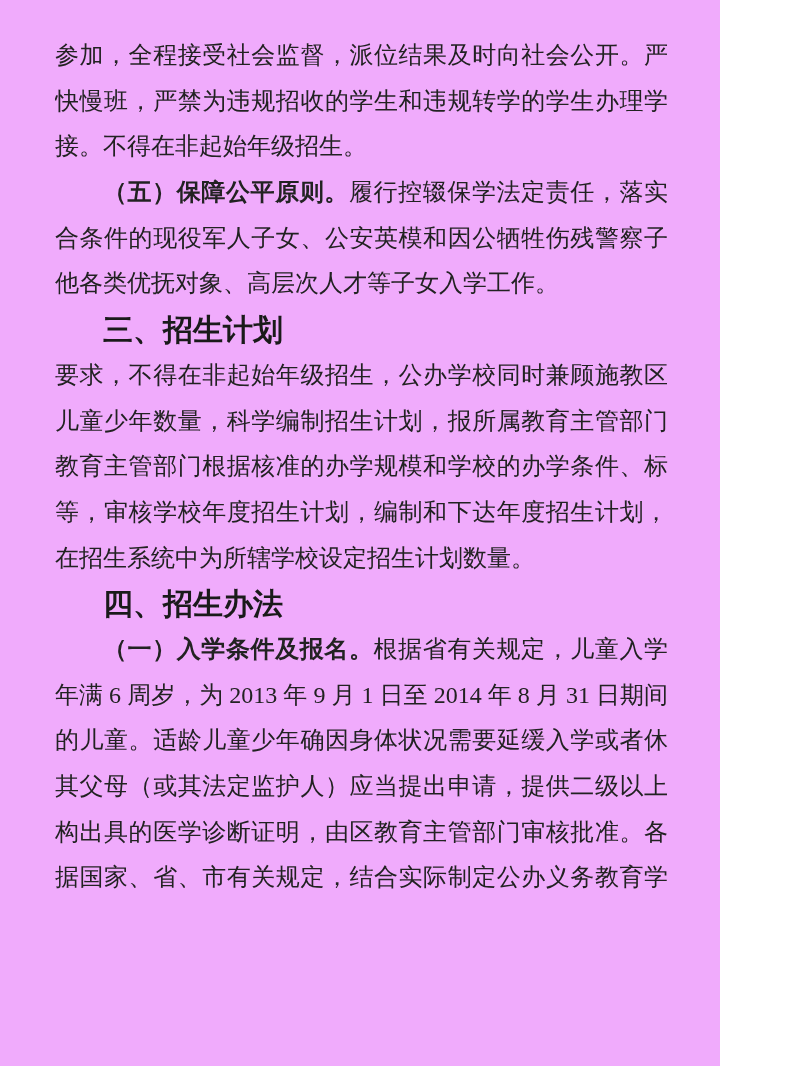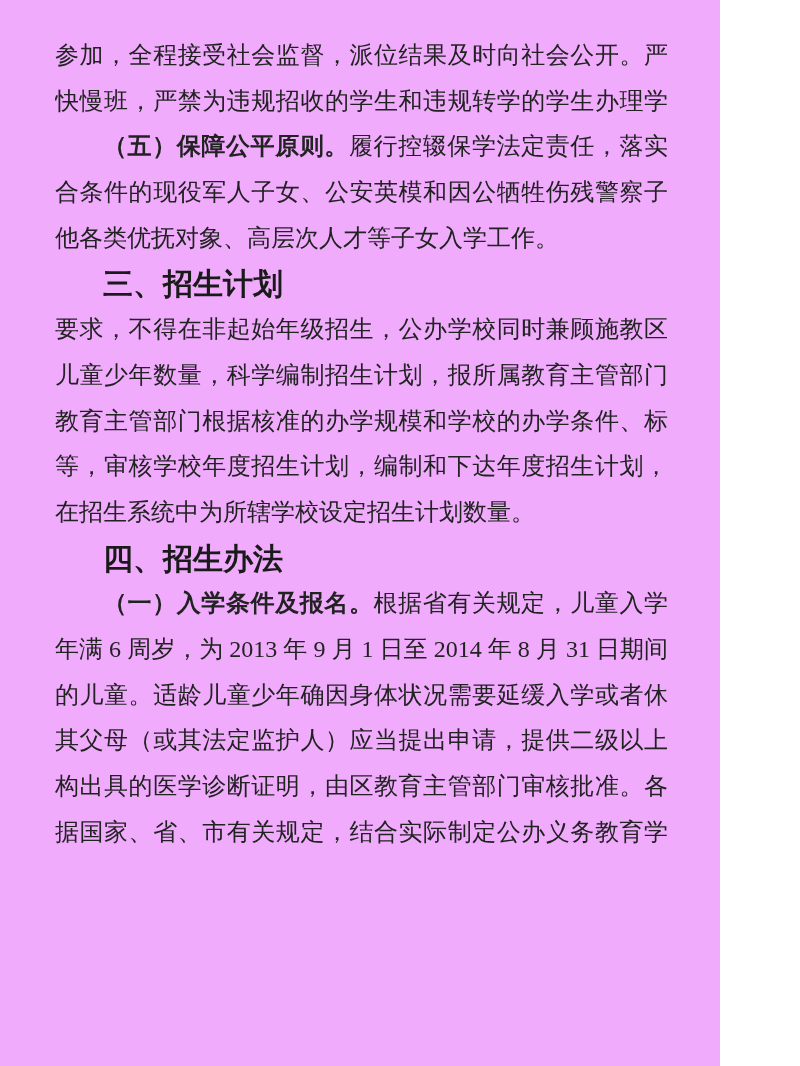--- a/index.html
+++ b/index.html
@@ -45,20 +45,21 @@
   }
 </style>
 </head>
 <body>
 
 <div class="page">
   <div>
 
     <div class="ln">参加，全程接受社会监督，派位结果及时向社会公开。严格落实</div>
     <div class="ln">快慢班，严禁为违规招收的学生和违规转学的学生办理学籍转</div>
+    <div class="ln end">接。不得在非起始年级招生。</div>
 
     <div class="ln ind"><b class="runin">（五）保障公平原则。</b><span>履行控辍保学法定责任，落实教育优</span></div>
     <div class="ln">合条件的现役军人子女、公安英模和因公牺牲伤残警察子女及其</div>
     <div class="ln end">他各类优抚对象、高层次人才等子女入学工作。</div>
 
     <div class="ln hd ind">三、招生计划</div>
 
     <div class="ln">要求，不得在非起始年级招生，公办学校同时兼顾施教区内适龄</div>
     <div class="ln">儿童少年数量，科学编制招生计划，报所属教育主管部门审核。</div>
     <div class="ln">教育主管部门根据核准的办学规模和学校的办学条件、标准班额</div>

